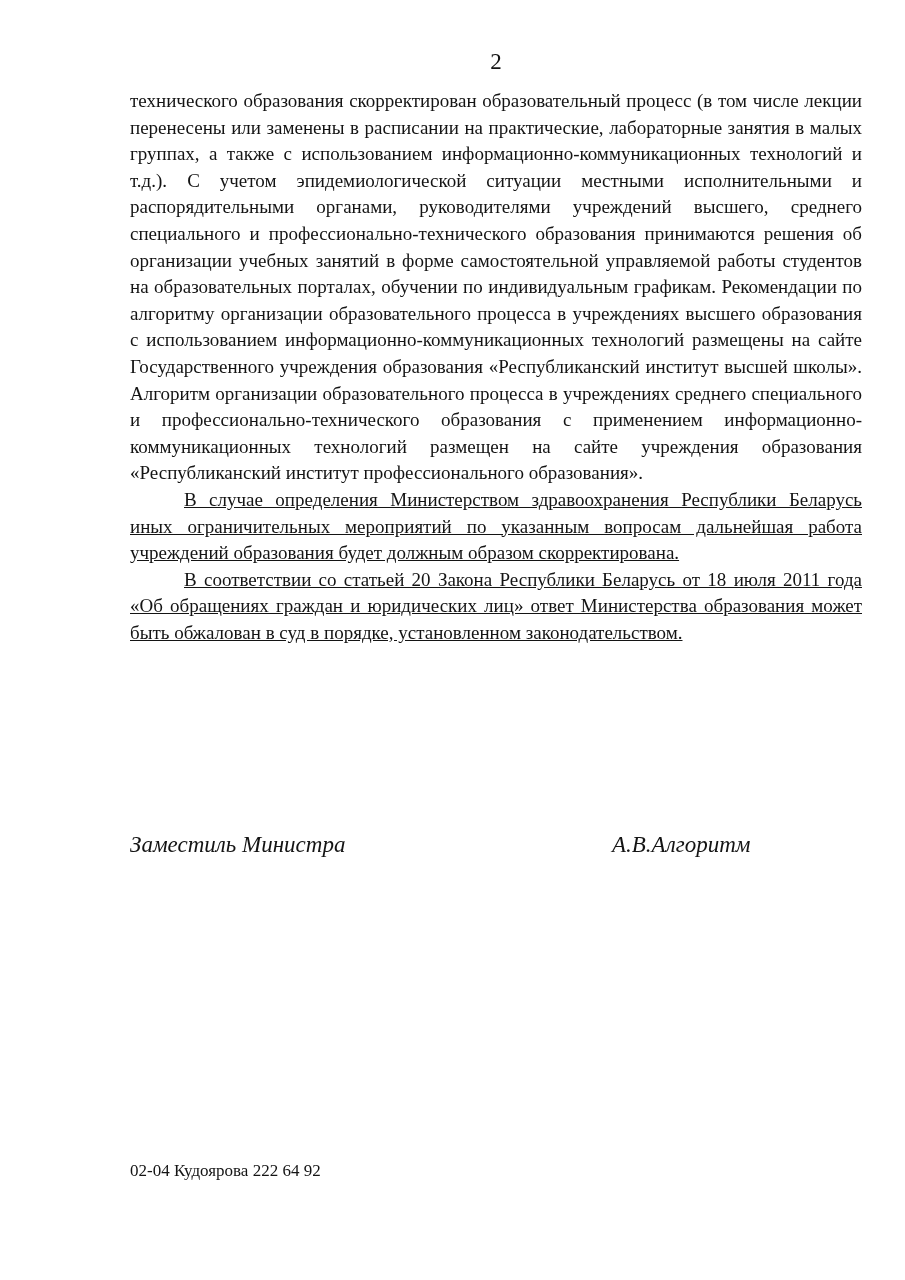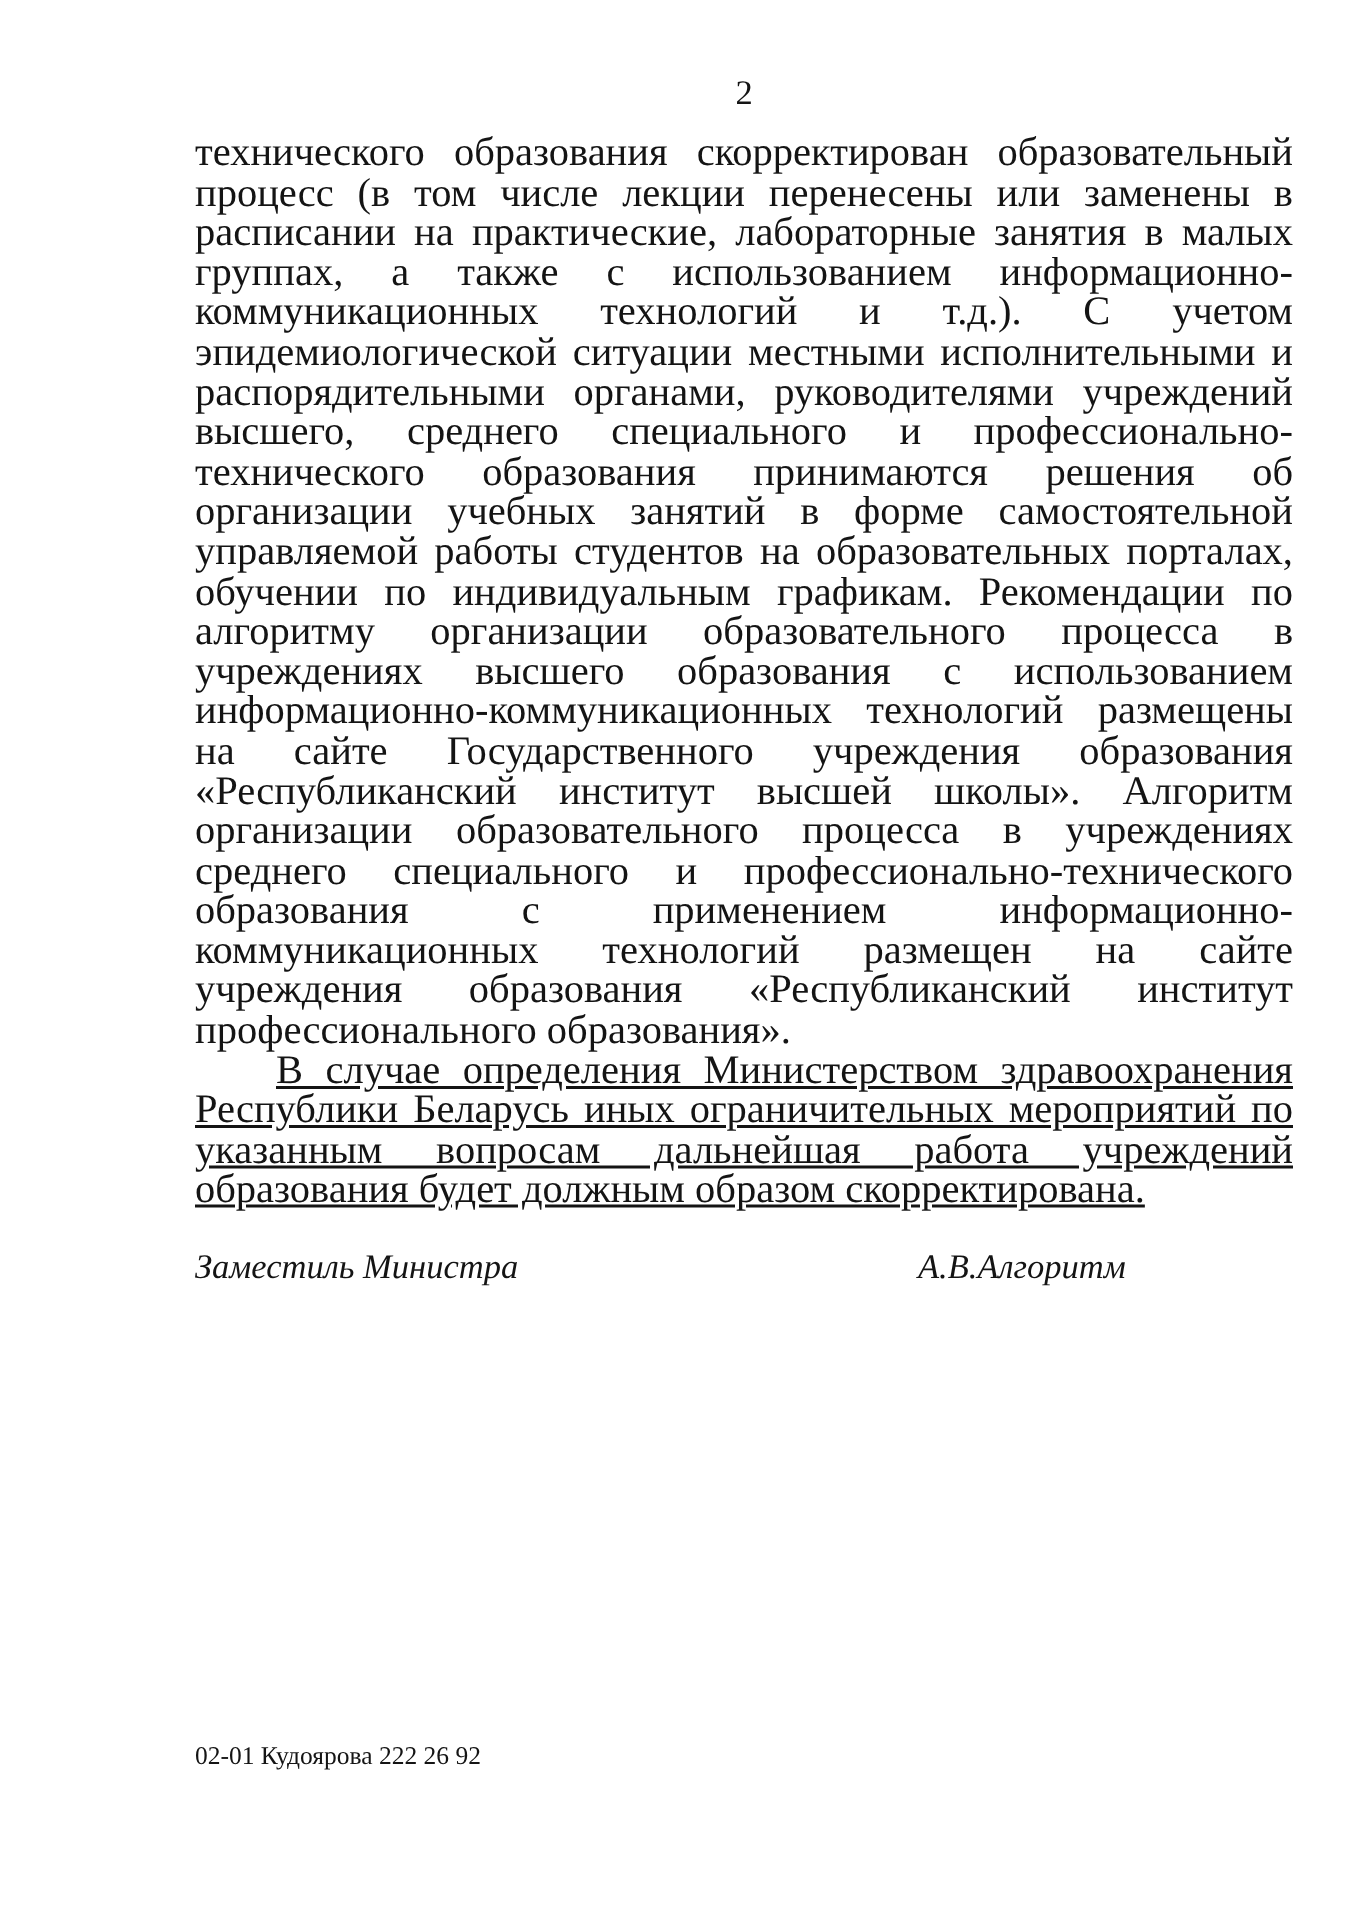--- a/index.html
+++ b/index.html
@@ -23,21 +23,21 @@
     width: 732px;
     text-align: center;
     font-size: 23px;
     line-height: 27px;
   }
   .content {
     position: absolute;
     top: 88px;
     left: 130px;
     width: 732px;
-    font-size: 27px;
+    font-size: 19px;
     line-height: 26.6px;
     text-align: justify;
     text-align-last: left;
   }
   .para {
     margin: 0;
     padding: 0;
   }
   .para.indent {
     text-indent: 54px;
@@ -77,22 +77,23 @@
 </head>
 <body>
 
 <div class="page">
 
   <div class="page-number">2</div>
 
   <div class="content">
     <p class="para">технического образования скорректирован образовательный процесс (в том числе лекции перенесены или заменены в расписании на практические, лабораторные занятия в малых группах, а также с использованием информационно-коммуникационных технологий и т.д.). С учетом эпидемиологической ситуации местными исполнительными и распорядительными органами, руководителями учреждений высшего, среднего специального и профессионально-технического образования принимаются решения об организации учебных занятий в форме самостоятельной управляемой работы студентов на образовательных порталах, обучении по индивидуальным графикам. Рекомендации по алгоритму организации образовательного процесса в учреждениях высшего образования с использованием информационно-коммуникационных технологий размещены на сайте Государственного учреждения образования «Республиканский институт высшей школы». Алгоритм организации образовательного процесса в учреждениях среднего специального и профессионально-технического образования с применением информационно-коммуникационных технологий размещен на сайте учреждения образования «Республиканский институт профессионального образования».</p>
     <p class="para indent">В случае определения Министерством здравоохранения Республики Беларусь иных ограничительных мероприятий по указанным вопросам дальнейшая работа учреждений образования будет должным образом скорректирована.</p>
+    <p class="para indent">В соответствии со статьей 20 Закона Республики Беларусь от 18 июля 2011 года «Об обращениях граждан и юридических лиц» ответ Министерства образования может быть обжалован в суд в порядке, установленном законодательством.</p>
   </div>
 
   <div class="signature">
     <span class="sig-title">Заместиль Министра</span>
     <span class="sig-name">А.В.Алгоритм</span>
   </div>
 
-  <div class="footer-ref">02-01 Кудоярова 222 26 92</div>
+  <div class="footer-ref">02-04 Кудоярова 222 64 92</div>
 
 </div>
 
 </body></html>

